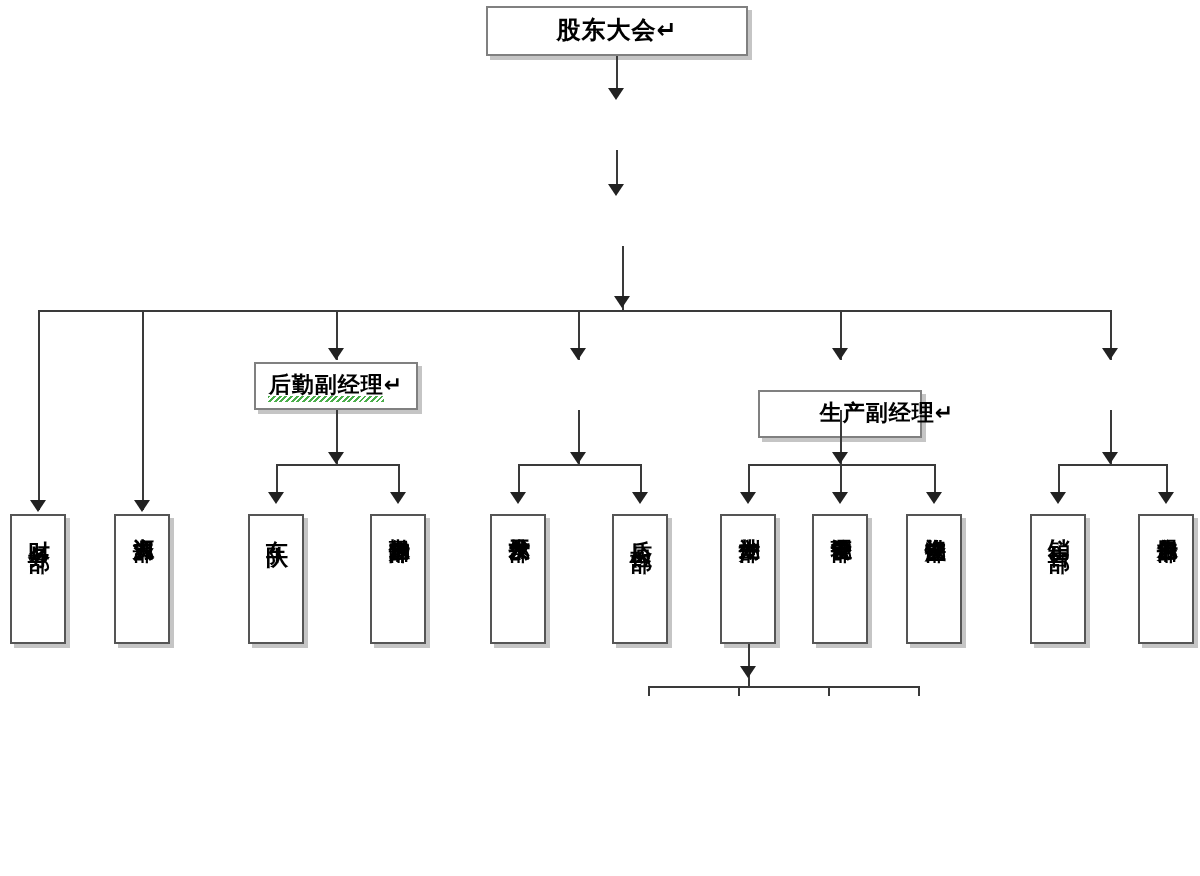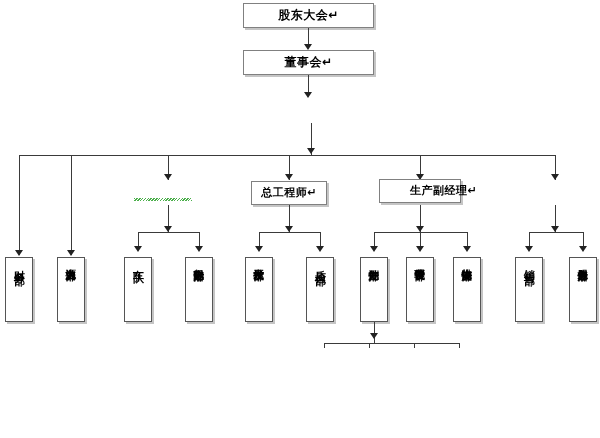--- a/index.html
+++ b/index.html
@@ -83,25 +83,20 @@
 
   <div class="box h-box" style="left:243px;top:3px;width:131px;height:25px;">
     <span class="lbl">
       <span>股东大会</span><span class="pil">↵</span>
     </span>
   </div>
 
   <div class="vline" style="left:308px;top:28px;height:20px;"></div>
   <div class="arrow" style="left:304px;top:44px;"></div>
 
-  <div class="box h-box" style="left:243px;top:50px;width:131px;height:25px;">
-    <span class="lbl">
-      <span>董事会</span><span>↵</span>
-    </span>
-  </div>
 
   <div class="vline" style="left:308px;top:75px;height:21px;"></div>
   <div class="arrow" style="left:304px;top:92px;"></div>
 
 
   <div class="vline" style="left:311px;top:123px;height:32px;"></div>
   <div class="arrow" style="left:307px;top:148px;"></div>
 
   <div class="hline" style="left:19px;top:155px;width:537px;"></div>
 
@@ -116,29 +111,29 @@
 
   <div class="vline" style="left:289px;top:155px;height:25px;"></div>
   <div class="arrow" style="left:285px;top:174px;"></div>
 
   <div class="vline" style="left:420px;top:155px;height:25px;"></div>
   <div class="arrow" style="left:416px;top:174px;"></div>
 
   <div class="vline" style="left:555px;top:155px;height:25px;"></div>
   <div class="arrow" style="left:551px;top:174px;"></div>
 
+  <div class="box h-box small" style="left:127px;top:181px;width:82px;height:24px;">
+    <span class="lbl">
+      <span>后勤副经理</span><span>↵</span>
+    </span>
+  </div>
   <div class="squiggle" style="left:134px;top:198px;width:58px;"></div>
 
-  <div class="box h-box small" style="left:251px;top:181px;width:76px;height:24px;">
-    <span class="lbl">
-      <span>总工程师</span><span>↵</span>
-    </span>
-  </div>
-
-  <div class="box h-box small" style="left:379px;top:179px;width:82px;height:24px;padding-left:47px;">
+
+  <div class="box h-box small" style="left:379px;top:195px;width:82px;height:24px;padding-left:47px;">
     <span class="lbl">
       <span>生产副经理</span><span>↵</span>
     </span>
   </div>
 
 
   <div class="vline" style="left:168px;top:205px;height:27px;"></div>
   <div class="arrow" style="left:164px;top:226px;"></div>
   <div class="hline" style="left:138px;top:232px;width:61px;"></div>
   <div class="vline" style="left:138px;top:232px;height:18px;"></div>

